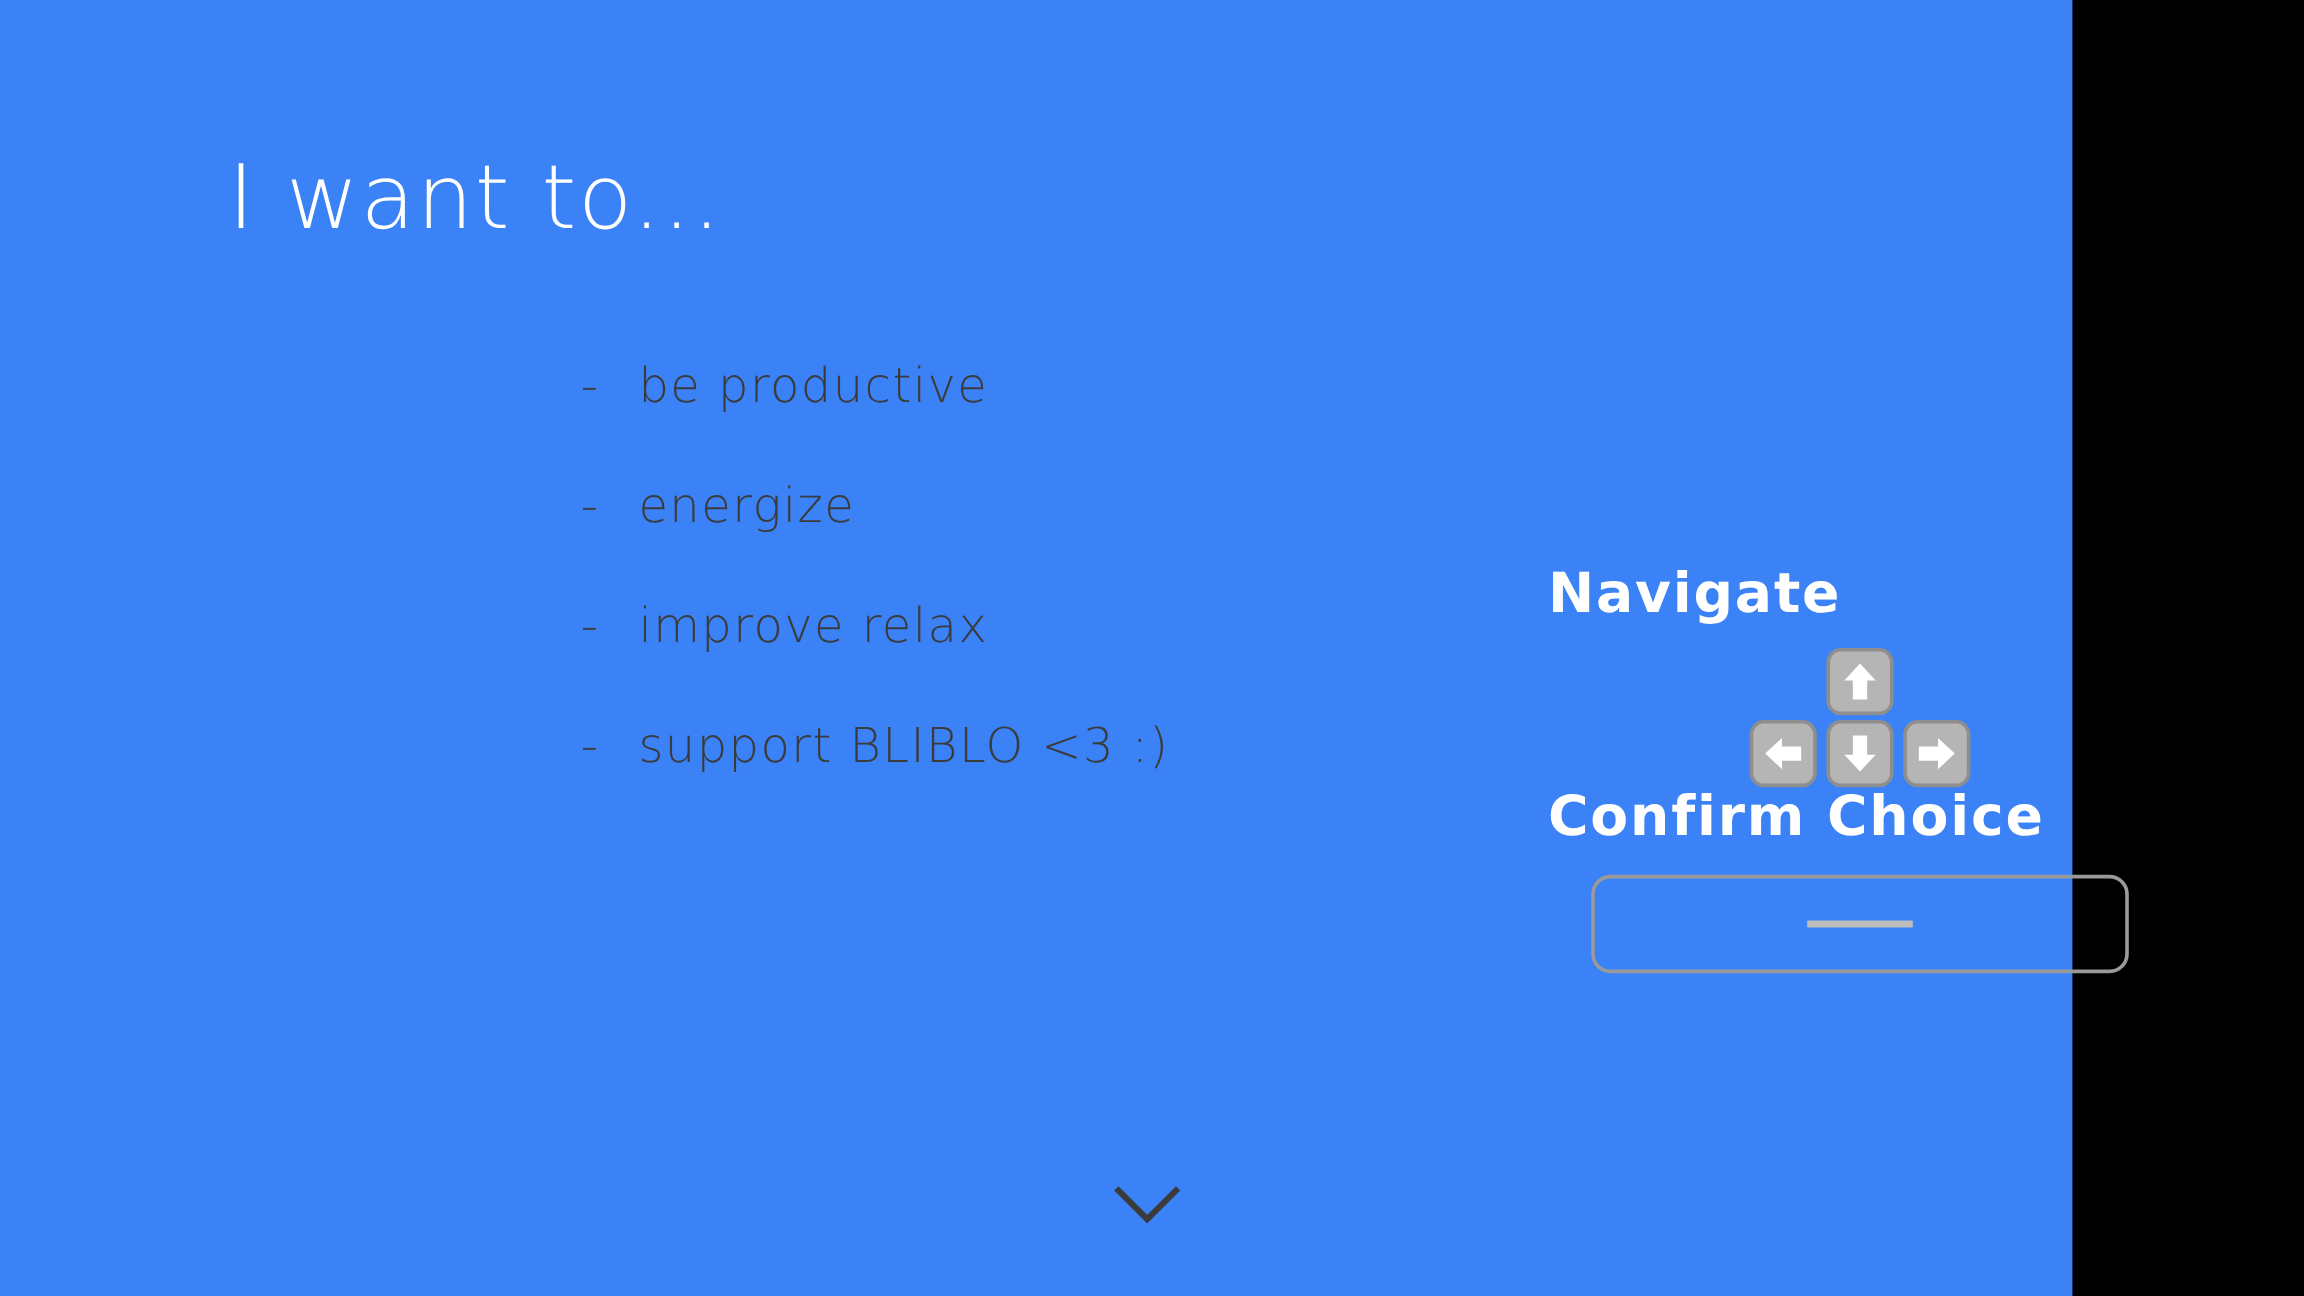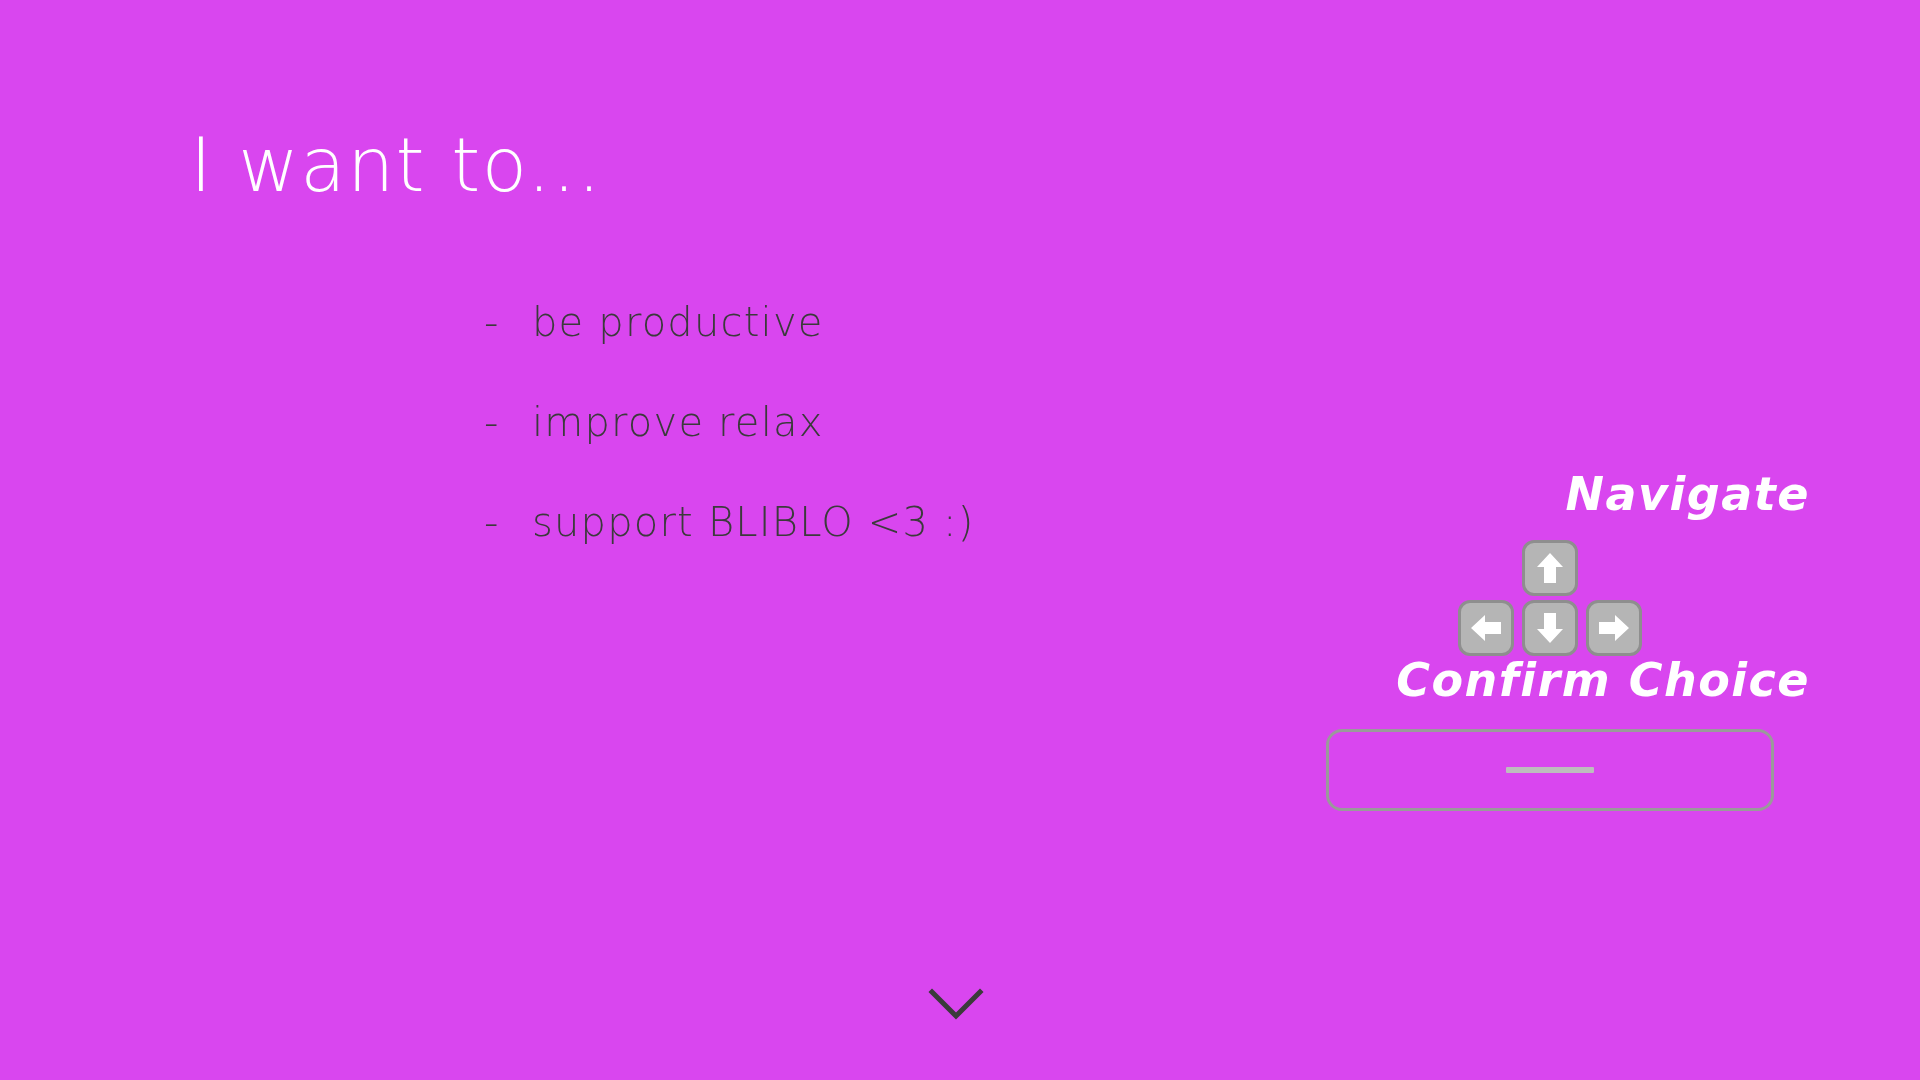--- a/index.html
+++ b/index.html
@@ -11,23 +11,23 @@
     height: 1080px;
     overflow: hidden;
   }
   body {
     font-family: "DejaVu Sans", sans-serif;
     -webkit-font-smoothing: antialiased;
   }
 
   #screen {
     position: relative;
-    width: 1920px;
+    width: 1727px;
     height: 1080px;
-    background: #d946ef;
+    background: #3b82f6;
   }
 
   
   #page-title {
     position: absolute;
     left: 190px;
     top: 128px;
     font-family: "DejaVu Sans", sans-serif;
     font-size: 74px;
     font-weight: 300;
@@ -78,22 +78,21 @@
     height: 34px;
   }
   #scroll-down-indicator svg { display: block; }
 
   
   #help-panel {
     position: absolute;
     left: 1290px;
     top: 470px;
     width: 520px;
-    text-align: right;
-    font-style: italic;
+    text-align: left;
   }
   .help-heading {
     font-family: "DejaVu Sans", sans-serif;
     font-size: 46px;
     font-weight: bold;
     letter-spacing: 1.5px;
     color: #ffffff;
     white-space: nowrap;
     line-height: 1.05;
   }
@@ -156,20 +155,21 @@
 </head>
 <body>
 
 <div id="screen">
 
   <div id="page-title">I want to...</div>
 
   <div id="menu">
 
   <div class="menu-item"><span class="bullet">-</span><span>be productive</span></div>
+      <div class="menu-item"><span class="bullet">-</span><span>energize</span></div>
       <div class="menu-item"><span class="bullet">-</span><span>improve relax</span></div>
       <div class="menu-item"><span class="bullet">-</span><span>support BLIBLO &lt;3 :)</span></div>
     </div>
 
   <div id="scroll-down-indicator">
     <svg width="56" height="34" viewBox="0 0 56 34" aria-hidden="true">
       <path d="M4 4 L28 28 L52 4" fill="none" stroke="#3b3b3b" stroke-width="5" stroke-linecap="square" stroke-linejoin="miter"></path>
     </svg>
   </div>
 

